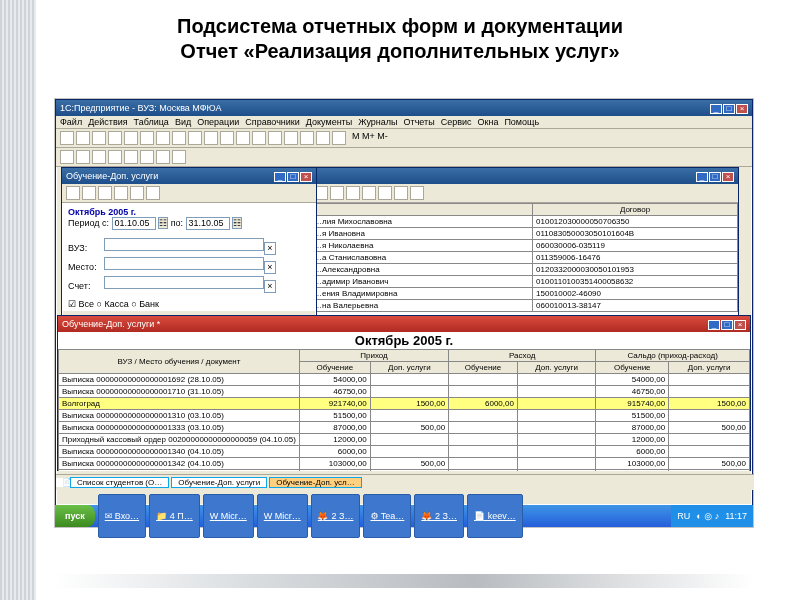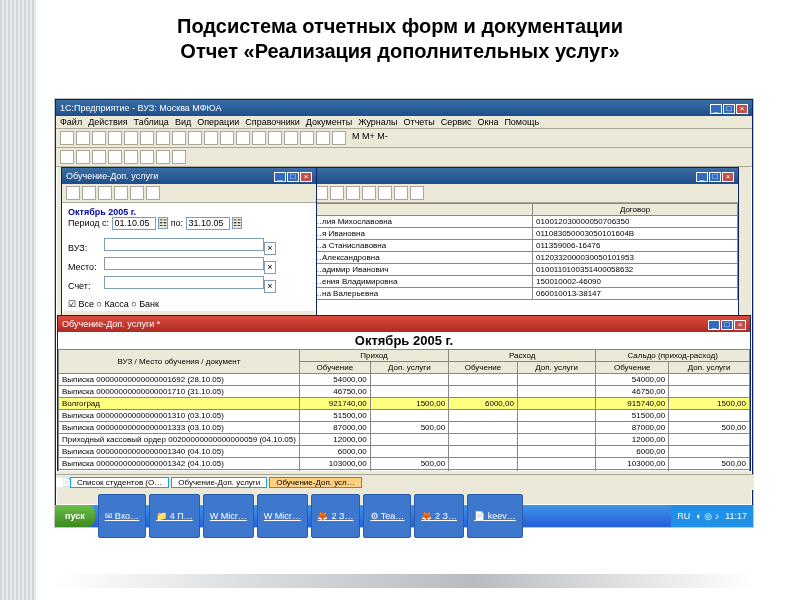--- a/index.html
+++ b/index.html
@@ -110,20 +110,24 @@
           <tbody id="ctrows">
             <tr>
               <td>…лия Михославовна</td>
               <td>010012030000050706350</td>
             </tr>
             <tr>
               <td>…я Ивановна</td>
               <td>011083050003050101604В</td>
             </tr>
             <tr>
+              <td>…я Николаевна</td>
+              <td>060030006-035119</td>
+            </tr>
+            <tr>
               <td>…а Станиславовна</td>
               <td>011359006-16476</td>
             </tr>
             <tr>
               <td>…Александровна</td>
               <td>0120332000030050101953</td>
             </tr>
             <tr>
               <td>…адимир Иванович</td>
               <td>0100110100351400058632</td>

